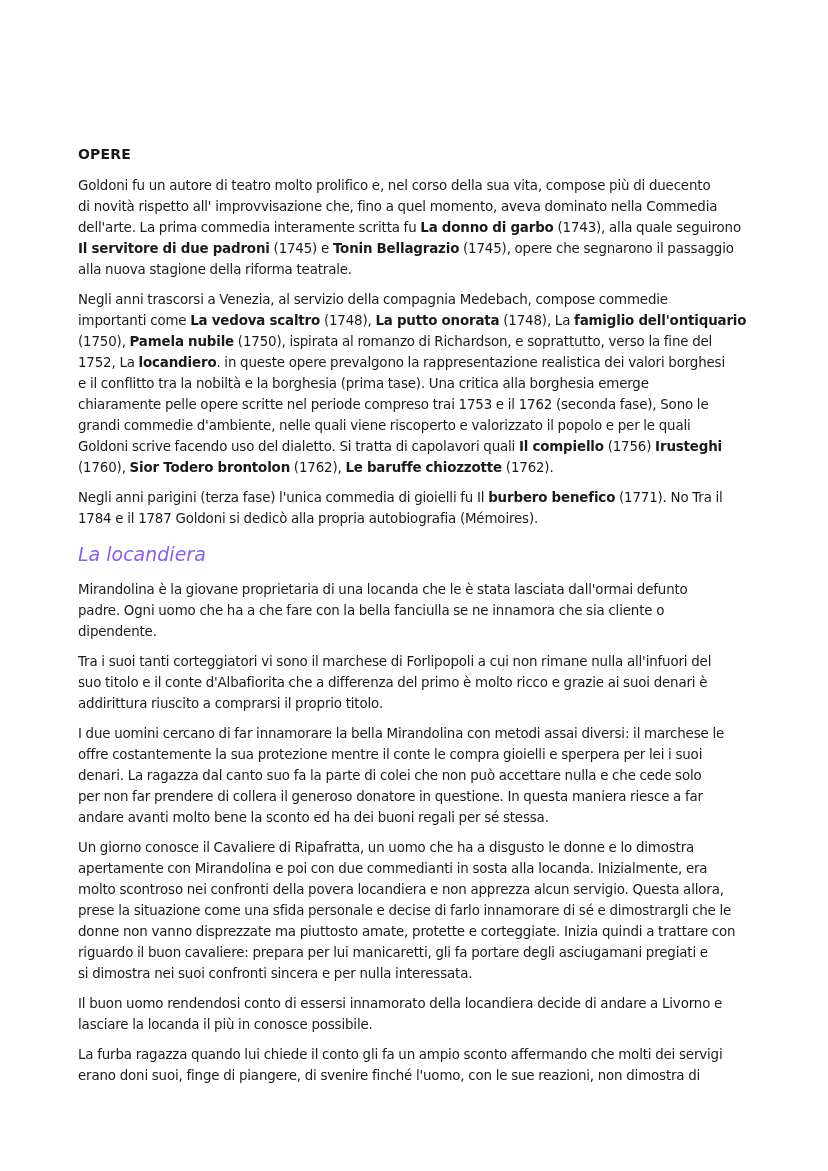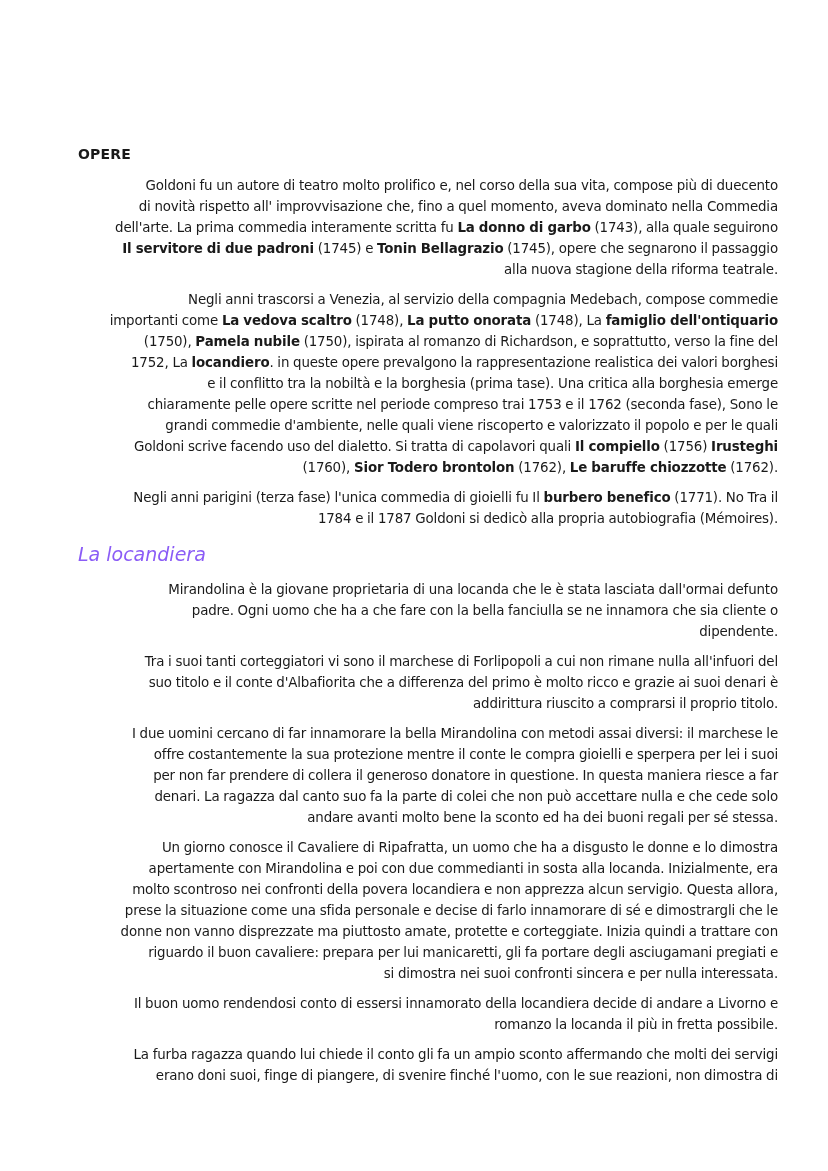--- a/index.html
+++ b/index.html
@@ -28,21 +28,20 @@
     line-height: 21px;
     margin: 0 0 10px 0;
     letter-spacing: 0.2px;
   }
   .para {
     font-size: 13.4px;
     line-height: 21px;
     margin: 0 0 9px 0;
     letter-spacing: -0.15px;
     word-spacing: -0.3px;
-    text-align: right;
   }
   .para b {
     font-weight: bold;
   }
   .subheading {
     font-style: italic;
     font-size: 19px;
     line-height: 26px;
     margin: 12px 0 12px 0;
     font-weight: normal;
@@ -90,35 +89,35 @@
         <span class="ln"><span>dipendente.</span></span>
       </p>
       <p class="para">
         <span class="ln"><span>Tra i suoi tanti corteggiatori vi sono il marchese di Forlipopoli a cui non rimane nulla all'infuori del</span></span>
         <span class="ln"><span>suo titolo e il conte d'Albafiorita che a differenza del primo è molto ricco e grazie ai suoi denari è</span></span>
         <span class="ln"><span>addirittura riuscito a comprarsi il proprio titolo.</span></span>
       </p>
       <p class="para">
         <span class="ln"><span>I due uomini cercano di far innamorare la bella Mirandolina con metodi assai diversi: il marchese le</span></span>
         <span class="ln"><span>offre costantemente la sua protezione mentre il conte le compra gioielli e sperpera per lei i suoi</span></span>
+        <span class="ln"><span>denari. La ragazza dal canto suo fa la parte di colei che non può accettare nulla e che cede solo</span></span>
         <span class="ln"><span>per non far prendere di collera il generoso donatore in questione. In questa maniera riesce a far</span></span>
-        <span class="ln"><span>denari. La ragazza dal canto suo fa la parte di colei che non può accettare nulla e che cede solo</span></span>
         <span class="ln"><span>andare avanti molto bene la sconto ed ha dei buoni regali per sé stessa.</span></span>
       </p>
       <p class="para">
         <span class="ln"><span>Un giorno conosce il Cavaliere di Ripafratta, un uomo che ha a disgusto le donne e lo dimostra</span></span>
         <span class="ln"><span>apertamente con Mirandolina e poi con due commedianti in sosta alla locanda. Inizialmente, era</span></span>
         <span class="ln"><span>molto scontroso nei confronti della povera locandiera e non apprezza alcun servigio. Questa allora,</span></span>
         <span class="ln"><span>prese la situazione come una sfida personale e decise di farlo innamorare di sé e dimostrargli che le</span></span>
         <span class="ln"><span>donne non vanno disprezzate ma piuttosto amate, protette e corteggiate. Inizia quindi a trattare con</span></span>
         <span class="ln"><span>riguardo il buon cavaliere: prepara per lui manicaretti, gli fa portare degli asciugamani pregiati e</span></span>
         <span class="ln"><span>si dimostra nei suoi confronti sincera e per nulla interessata.</span></span>
       </p>
       <p class="para">
         <span class="ln"><span>Il buon uomo rendendosi conto di essersi innamorato della locandiera decide di andare a Livorno e</span></span>
-        <span class="ln"><span>romanzo la locanda il più in fretta possibile.</span></span>
+        <span class="ln"><span>lasciare la locanda il più in conosce possibile.</span></span>
       </p>
       <p class="para">
         <span class="ln"><span>La furba ragazza quando lui chiede il conto gli fa un ampio sconto affermando che molti dei servigi</span></span>
         <span class="ln"><span>erano doni suoi, finge di piangere, di svenire finché l'uomo, con le sue reazioni, non dimostra di</span></span>
       </p>
     </div>
 </div>
 
 </body></html>

